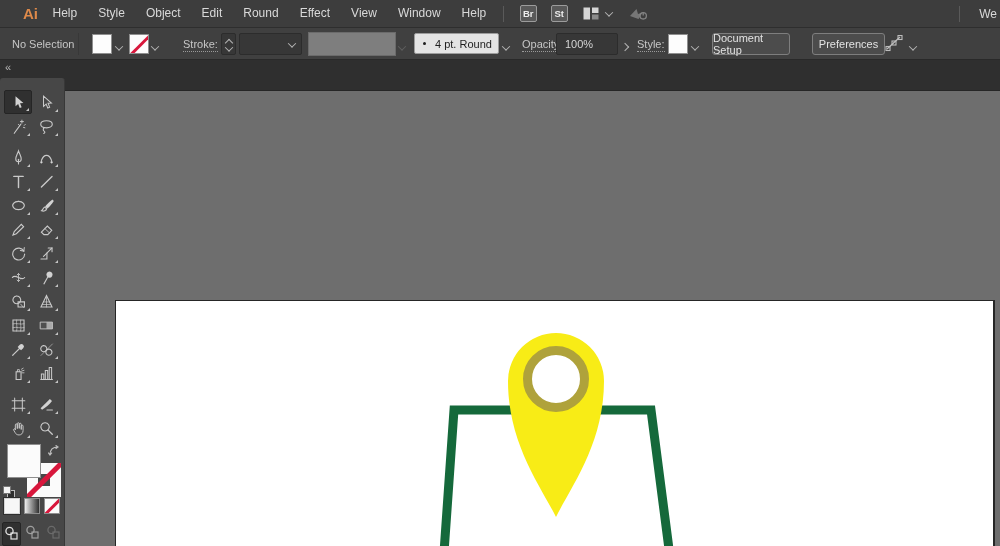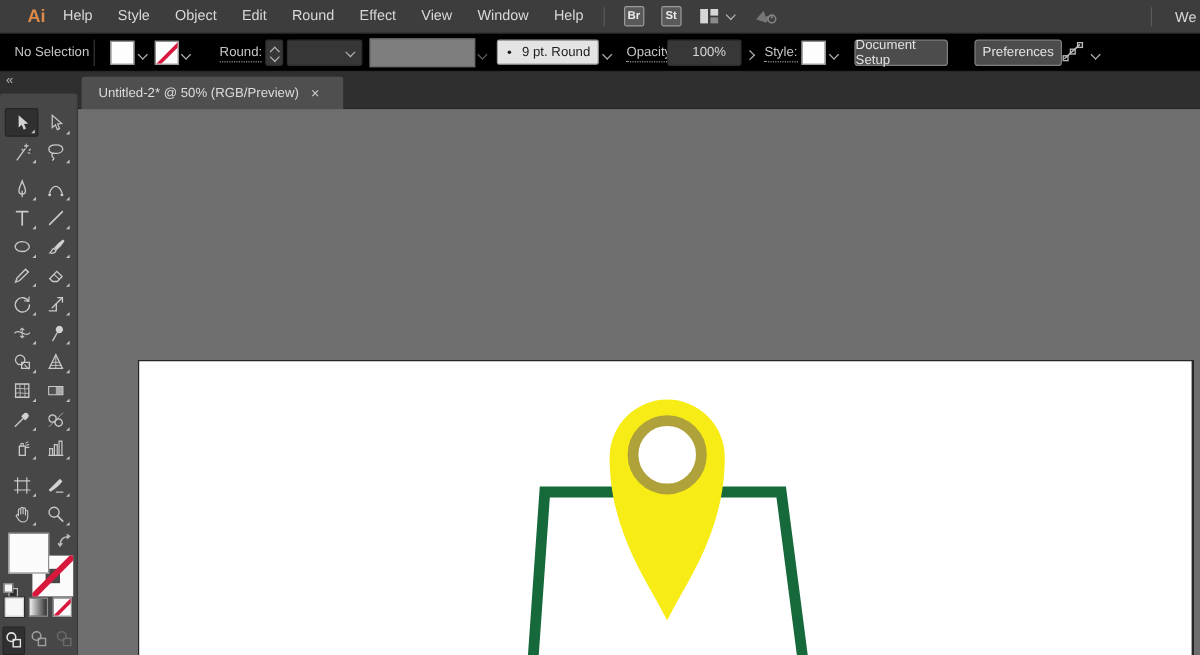--- a/index.html
+++ b/index.html
@@ -28,32 +28,32 @@
     border-right:1.5px solid #B4B4B4; border-bottom:1.5px solid #B4B4B4;
     transform:rotate(45deg) translate(-1px,-1px);
   }
   .chev.up { transform:rotate(225deg); }
   .chev.right { transform:rotate(-45deg); }
   .chev.dim { border-color:#5F5F5F; }
   #menubar-right { margin-left:auto; display:flex; align-items:center; }
   
   #controlbar {
     position:absolute; left:0; top:28px; width:1000px; height:32px;
-    background:#000000; border-bottom:1px solid #292929;
+    background:#404040; border-bottom:1px solid #292929;
     font-size:11px; color:#C6C6C6;
   }
   .cb { position:absolute; }
   .cb-label { top:10px; }
   .cb-label.dotted { border-bottom:1px dotted #9A9A9A; padding-bottom:1px; }
   .swatch { width:20px; height:20px; top:6px; background:#FDFDFD; border:1px solid #8F8F8F; overflow:hidden; position:absolute; }
   .slash-diag {
     position:absolute; left:-5px; top:8px; width:32px; height:3px;
     background:var(--none-red); transform:rotate(-45deg);
   }
-  .dark-box { background:#373737; border:1px solid #2C2C2C; border-radius:2px;justify-content:center; }
+  .dark-box { background:#373737; border:1px solid #2C2C2C; border-radius:2px; }
   .ui-btn {
     background:#4C4C4C; border:1px solid #7E7E7E; border-radius:3px;
     color:#E3E3E3; font-size:11px; display:flex; align-items:center; justify-content:center;
     height:22px; top:5px;
   }
   
   #tabbar {
     position:absolute; left:0; top:60px; width:1000px; height:31px;
     background:#2F2F2F; border-bottom:1px solid #262626;
   }
@@ -158,35 +158,35 @@
     <span class="cb" style="left:78px; top:5px; width:1px; height:22px; background:#383838"></span>
 
     <span class="cb swatch" style="left:92px"></span>
     <span class="cb" style="left:116px; top:13px"><span class="chev"></span></span>
 
     <span class="cb swatch" style="left:129px">
         <span class="slash-diag"></span>
       </span>
     <span class="cb" style="left:152px; top:13px"><span class="chev"></span></span>
 
-    <span class="cb cb-label dotted" style="left:183px">Round:</span>
+    <span class="cb cb-label dotted" style="left:183px">Stroke:</span>
     <span class="cb dark-box" style="left:221px; top:5px; width:15px; height:22px">
       <span class="chev up" style="position:absolute; left:4px; top:6px"></span>
       <span class="chev" style="position:absolute; left:4px; top:12px"></span>
     </span>
     <span class="cb dark-box" style="left:239px; top:5px; width:63px; height:22px">
       <span class="chev" style="position:absolute; right:6px; top:8px"></span>
     </span>
 
     <span class="cb" style="left:308px; top:4px; width:88px; height:24px; background:#7E7E7E; border:1px solid #6B6B6B"></span>
     <span class="cb" style="left:399px; top:13px"><span class="chev dim"></span></span>
 
     <span class="cb" style="left:414px; top:5px; width:85px; height:21px; background:#E4E4E4; border:1px solid #9C9C9C; border-radius:2px; display:flex; align-items:center; color:#1E1E1E">
       <span style="width:3px; height:3px; background:#1E1E1E; border-radius:50%; margin:0 9px 0 8px"></span>
-      <span>9 pt. Round</span>
+      <span>4 pt. Round</span>
     </span>
     <span class="cb" style="left:503px; top:13px"><span class="chev"></span></span>
 
     <span class="cb cb-label dotted" style="left:522px">Opacity:</span>
     <span class="cb dark-box" style="left:556px; top:5px; width:62px; height:22px; display:flex; align-items:center">
       <span style="padding-left:8px; color:#D5D5D5">100%</span>
     </span>
     <span class="cb" style="left:622px; top:12px"><span class="chev right"></span></span>
 
     <span class="cb cb-label dotted" style="left:637px">Style:</span>
@@ -202,24 +202,20 @@
         <rect x="1" y="11.5" width="4" height="4" fill="none" stroke="#BDBDBD" stroke-width="1.1"></rect>
         <rect x="7" y="6" width="4" height="4" fill="none" stroke="#BDBDBD" stroke-width="1.1"></rect>
         <rect x="13" y="0.5" width="4" height="4" fill="none" stroke="#BDBDBD" stroke-width="1.1"></rect>
       </svg>
     </span>
     <span class="cb" style="left:910px; top:13px"><span class="chev"></span></span>
   </div>
 
   <div id="tabbar">
     <span id="collapse">«</span>
-    <div id="doc-tab">
-      <span class="title">Untitled-2* @ 50% (RGB/Preview)</span>
-      <span class="close">×</span>
-    </div>
   </div>
 
   <div id="canvas">
     <div id="artboard">
       <svg id="artwork" width="880" height="400" viewBox="0 0 880 400">
         <polygon class="map-outline" points="338,109 535,109 557,279 326,280" stroke-width="9"></polygon>
         <path class="pin" d="M440 216 C 424 184 392 142 392 80 A 48 48 0 1 1 488 80 C 488 142 456 184 440 216 Z"></path>
         <circle class="ring" cx="440" cy="78" r="28.5" stroke-width="9"></circle>
       </svg>
     </div>

